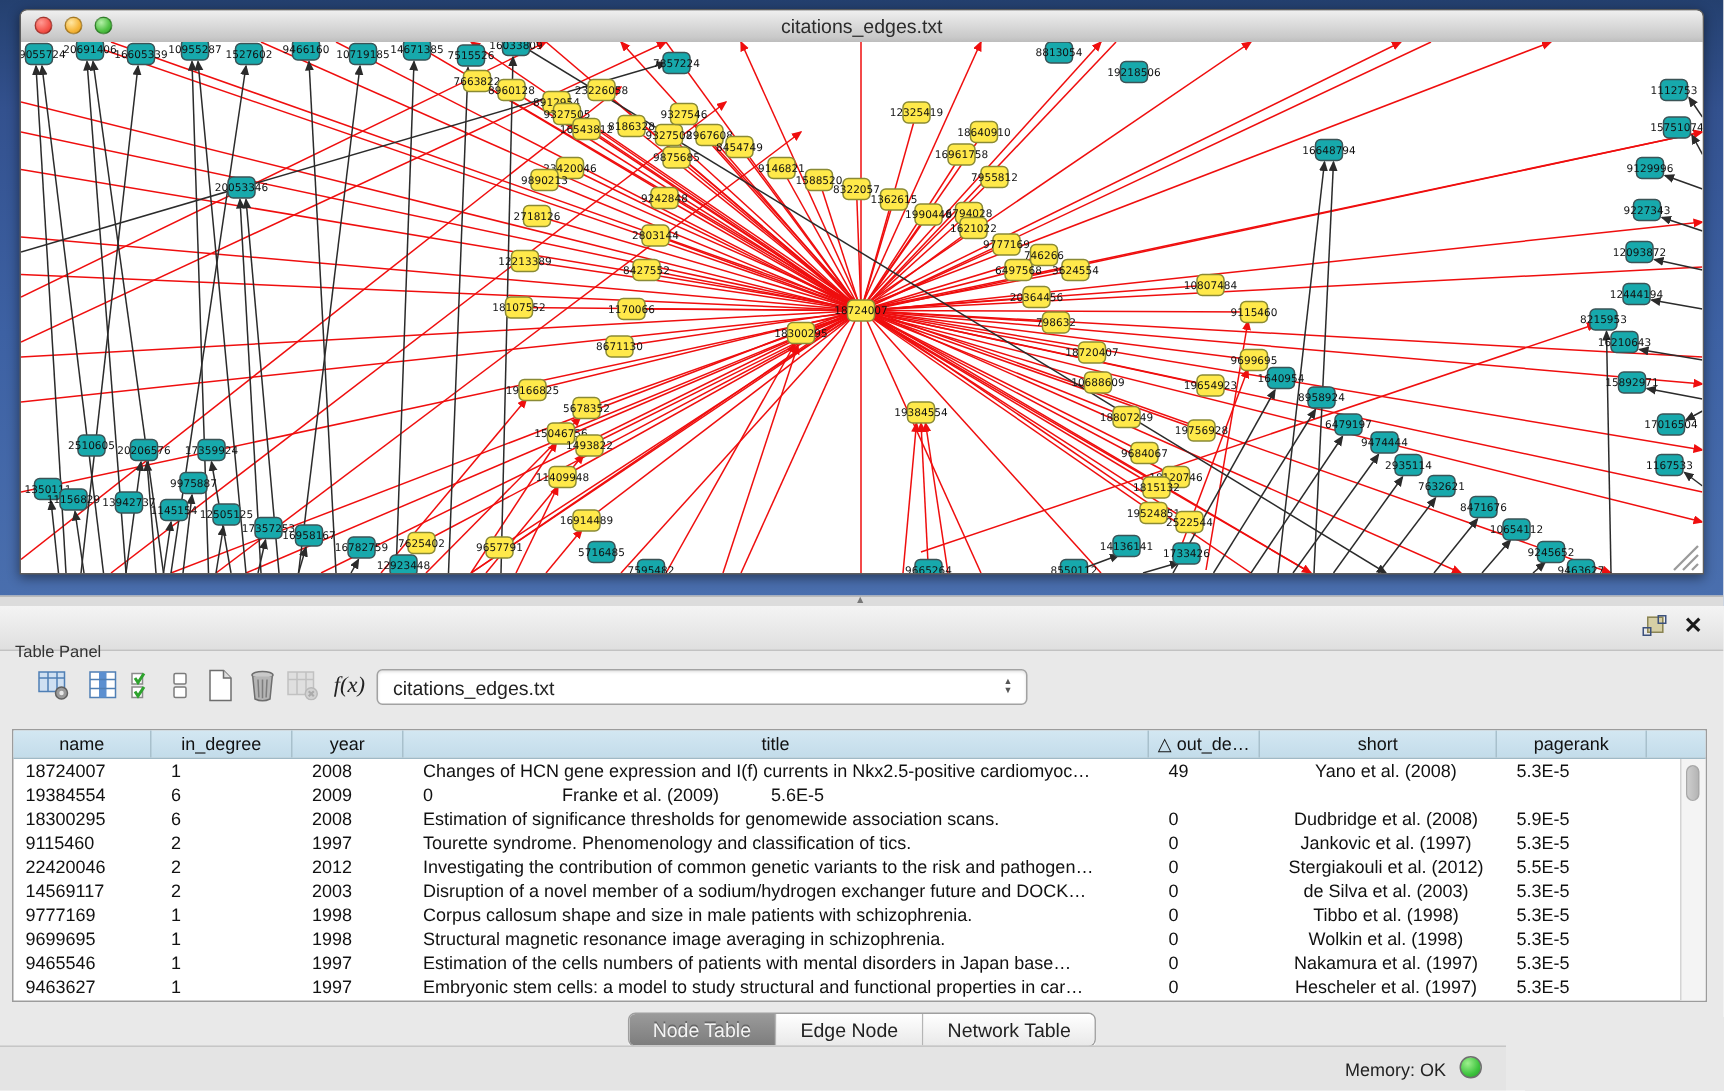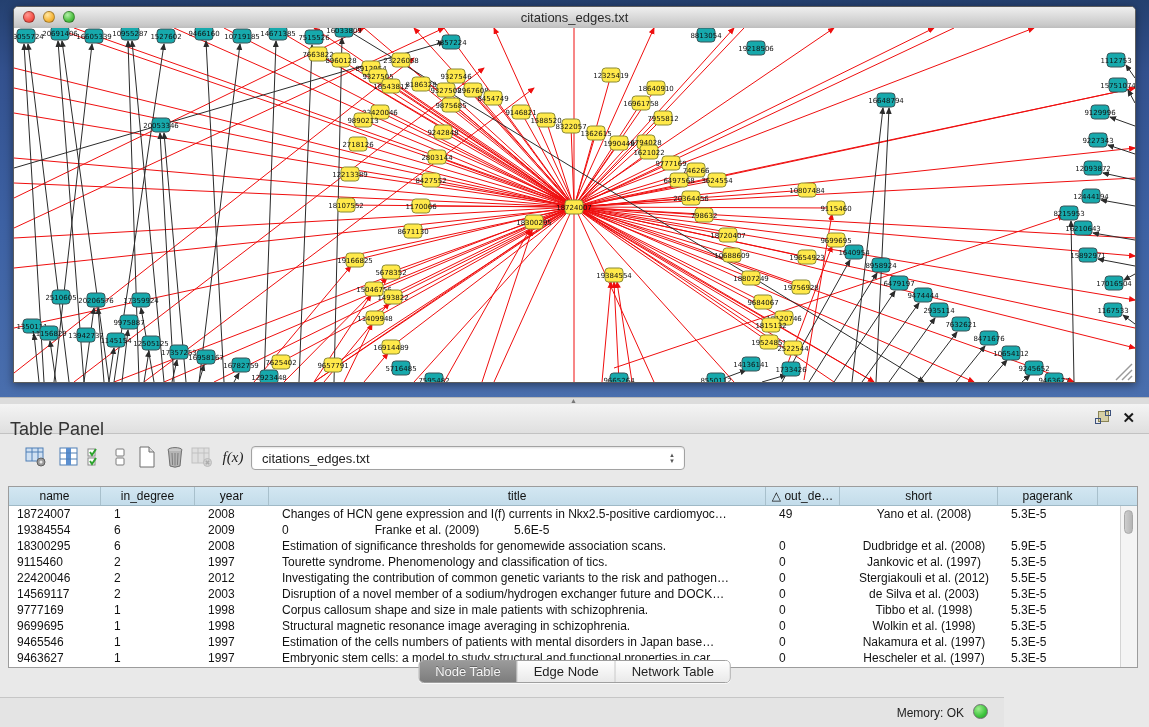--- a/index.html
+++ b/index.html
@@ -29,21 +29,21 @@
   svg rect.ny{fill:#ffe94a;stroke:#8a8a35;stroke-width:1;}
   svg rect.nt{fill:#17a9ac;stroke:#3b5356;stroke-width:1;}
   svg .grip{stroke:#9a9a9a;stroke-width:1.5;}
   
   .panel{position:absolute;left:0;top:404px;width:1149px;height:323px;background:#e9e9e9;}
   .splitter{position:absolute;left:0;top:397px;width:1149px;height:7px;background:#dcdcdc;
             border-top:1px solid #b9b9b9;box-sizing:border-box;}
   .split-grip{position:absolute;left:570px;top:-1px;font-size:7px;color:#777;}
   .panel-header{position:absolute;left:0;top:0;width:1149px;height:30px;
                 background:linear-gradient(180deg,#f4f4f4,#dfdfdf);border-bottom:1px solid #c2c2c2;box-sizing:border-box;}
-  .panel-title{position:absolute;left:10px;top:15px;font-size:18px;color:#333;}
+  .panel-title{position:absolute;left:10px;top:25px;font-size:11px;color:#333;}
   .ph-icons{position:absolute;right:14px;top:6px;display:flex;gap:12px;align-items:center;}
   .float-ic{width:15px;height:15px;position:relative;}
   .float-ic .sq1{position:absolute;left:3px;top:1px;width:9px;height:9px;border:1px solid #8a8455;background:#d6cfa5;}
   .float-ic .sq2{position:absolute;left:0;top:8px;width:4px;height:4px;border:1px solid #3c517c;}
   .float-ic .sq3{position:absolute;left:10px;top:0px;width:4px;height:4px;border:1px solid #3c517c;}
   .close-x{font-size:15px;font-weight:bold;color:#1a1a1a;line-height:15px;cursor:default;}
   
   .toolbar{position:absolute;left:0;top:34px;width:1149px;height:42px;}
   .tool{position:absolute;top:5px;width:26px;height:28px;display:flex;align-items:center;justify-content:center;}
   .fx{font-family:"Liberation Serif",serif;font-style:italic;font-size:15px;color:#222;}
@@ -63,21 +63,21 @@
   .trow{display:flex;height:16px;}
   .td{font-size:12px;color:#111;line-height:16px;white-space:nowrap;overflow:hidden;
       box-sizing:border-box;padding:0 0 0 8px;}
   .td.center{text-align:center;padding:0;}
   .tbody{position:absolute;left:0;top:19px;right:17px;bottom:0;overflow:hidden;}
   .vscroll{position:absolute;right:0;top:19px;width:17px;bottom:0;background:#f4f4f4;
            border-left:1px solid #d4d4d4;box-sizing:border-box;}
   .vthumb{position:absolute;left:3px;top:4px;width:9px;height:24px;border-radius:5px;
           background:linear-gradient(90deg,#cdcdcd,#b5b5b5);border:1px solid #a8a8a8;box-sizing:border-box;}
   
-  .tabs{position:absolute;left:50%;top:256px;transform:translateX(-50%);display:flex;
+  .tabs{position:absolute;left:50%;top:271px;transform:translateX(-50%);display:flex;
         border:1px solid #9f9f9f;border-radius:5px;overflow:hidden;background:#fff;
         box-shadow:0 1px 0 rgba(255,255,255,.7);}
   .seg{font-size:13px;color:#222;padding:3px 16px;background:linear-gradient(180deg,#ffffff,#e9e9e9);
        border-right:1px solid #b5b5b5;}
   .seg:last-child{border-right:none;}
   .seg.sel{background:linear-gradient(180deg,#9a9a9a,#7d7d7d);color:#f4f4f4;text-shadow:0 -1px 0 rgba(0,0,0,.3);}
   
   .statusbar{position:absolute;left:0;top:293px;width:1004px;height:30px;background:#e4e4e4;
              border-top:1px solid #c6c6c6;box-sizing:border-box;}
   .mem{position:absolute;right:40px;top:8px;font-size:12px;color:#222;}

